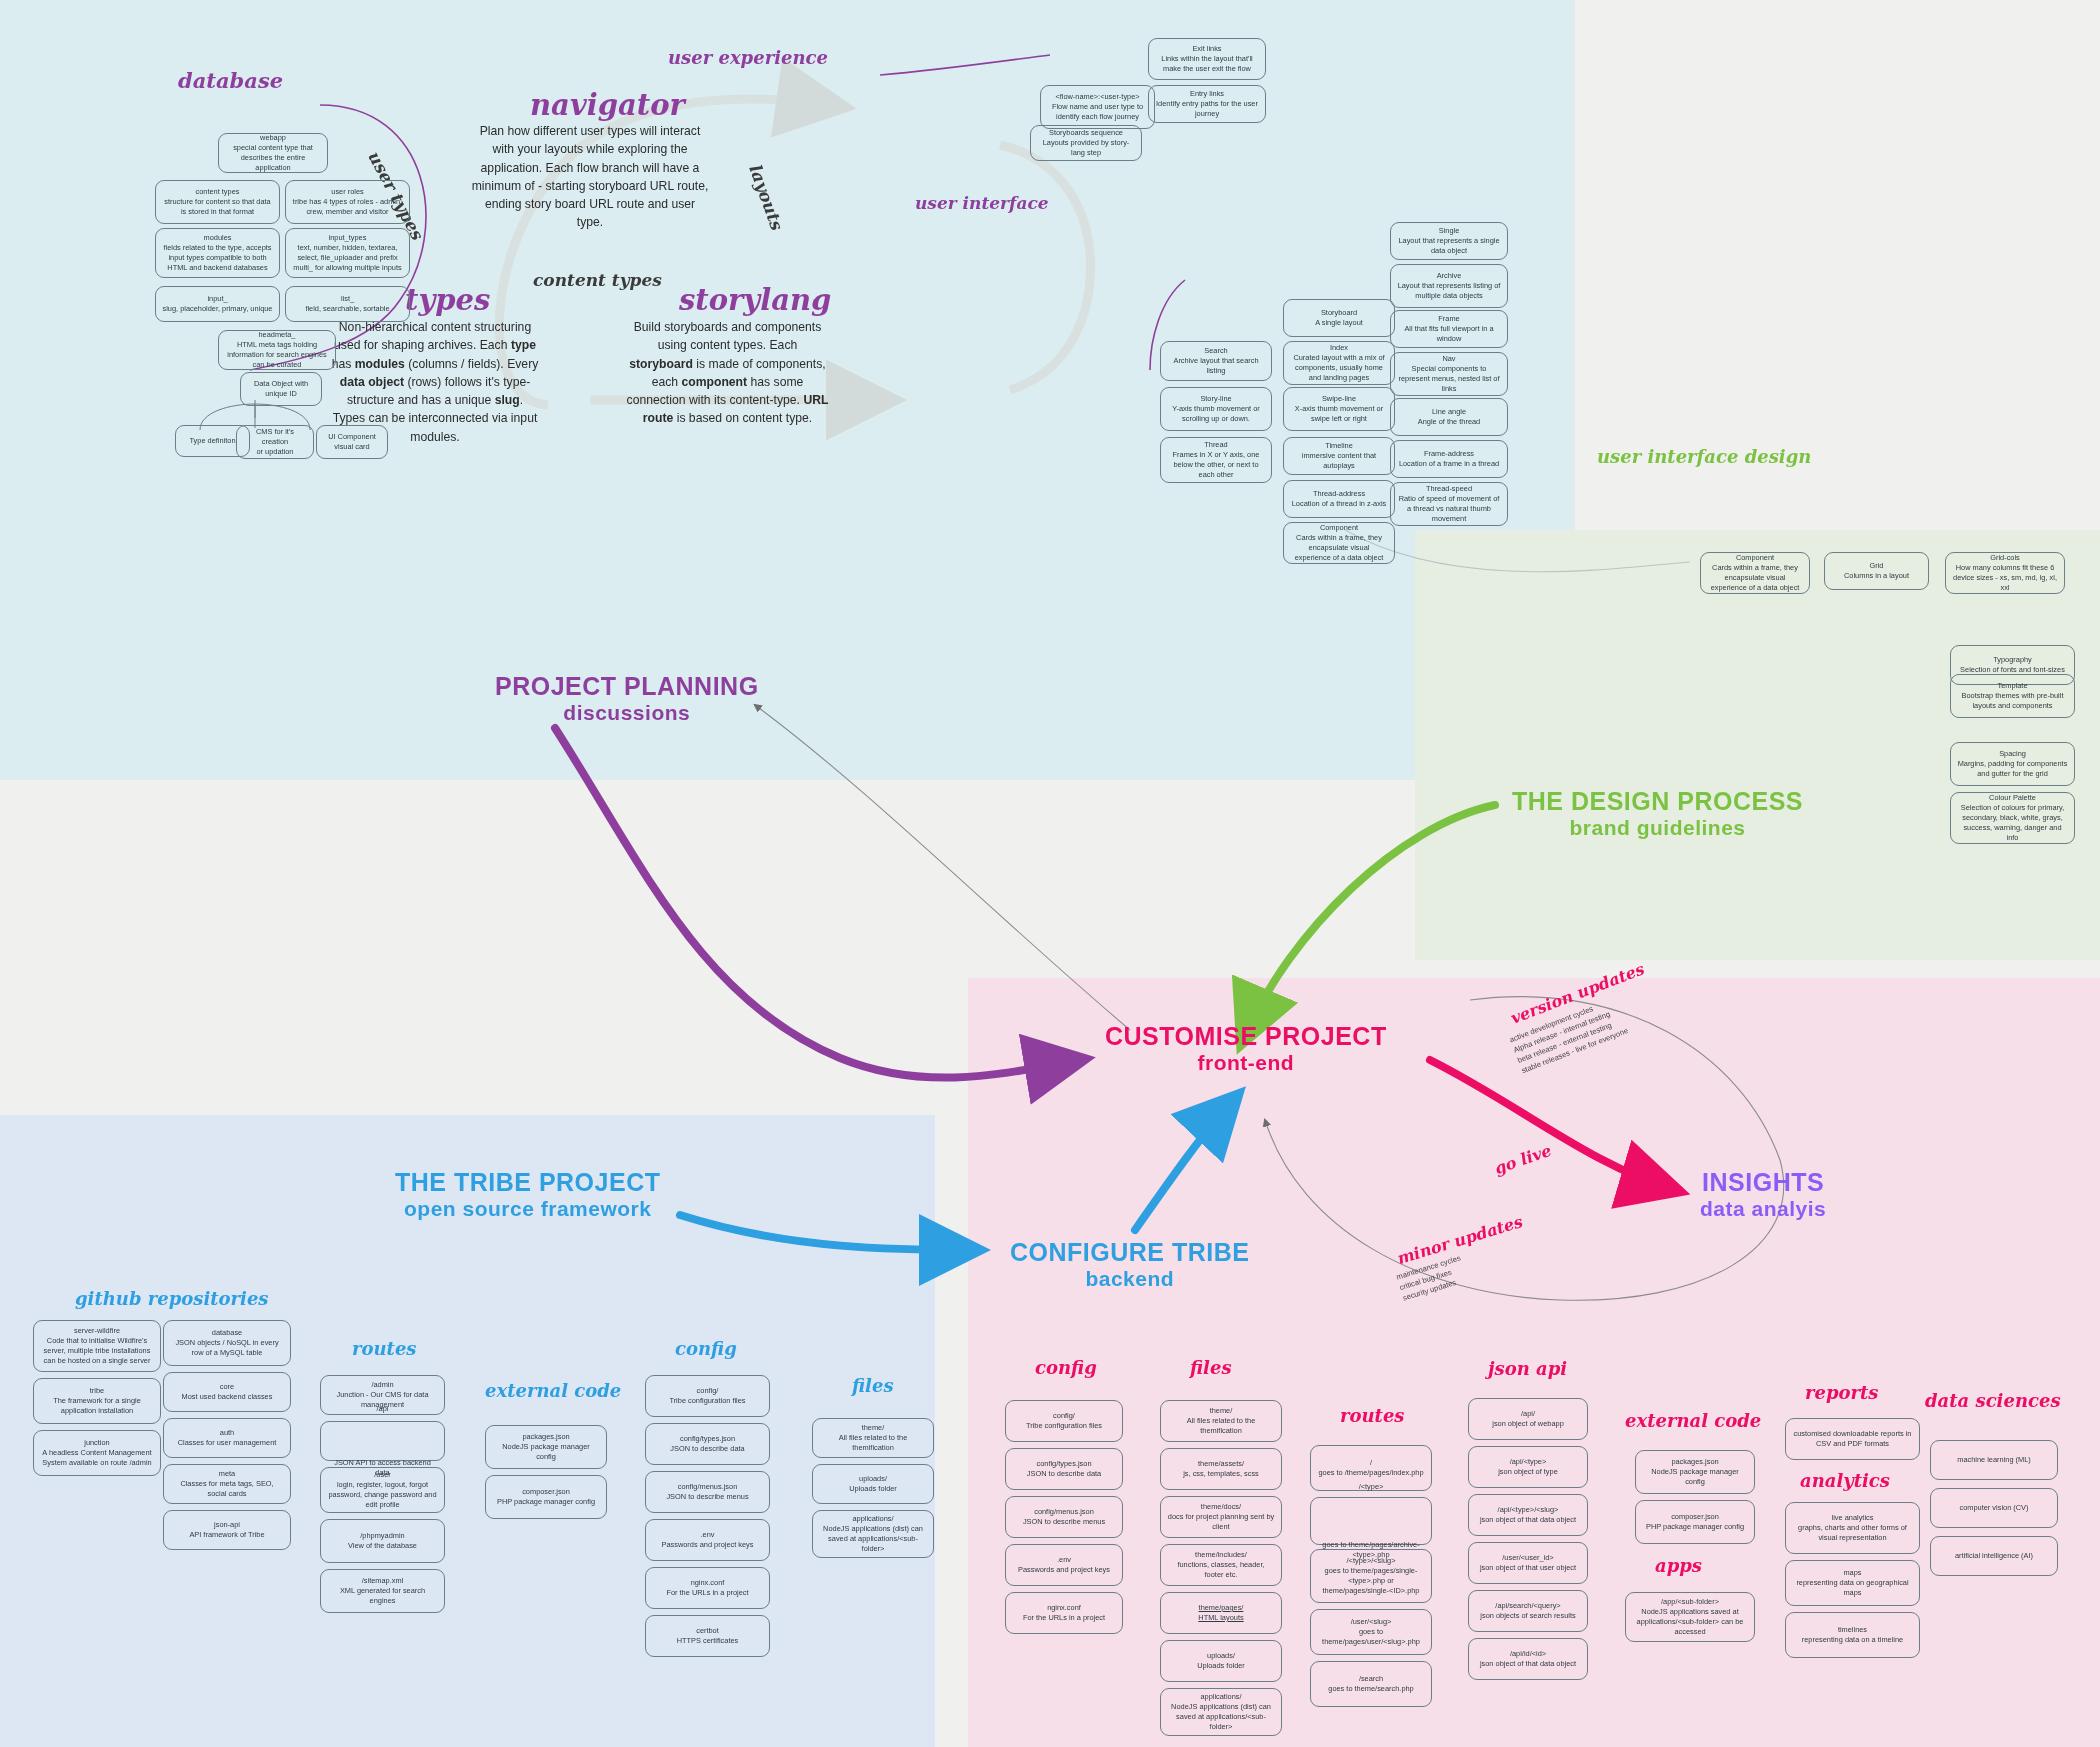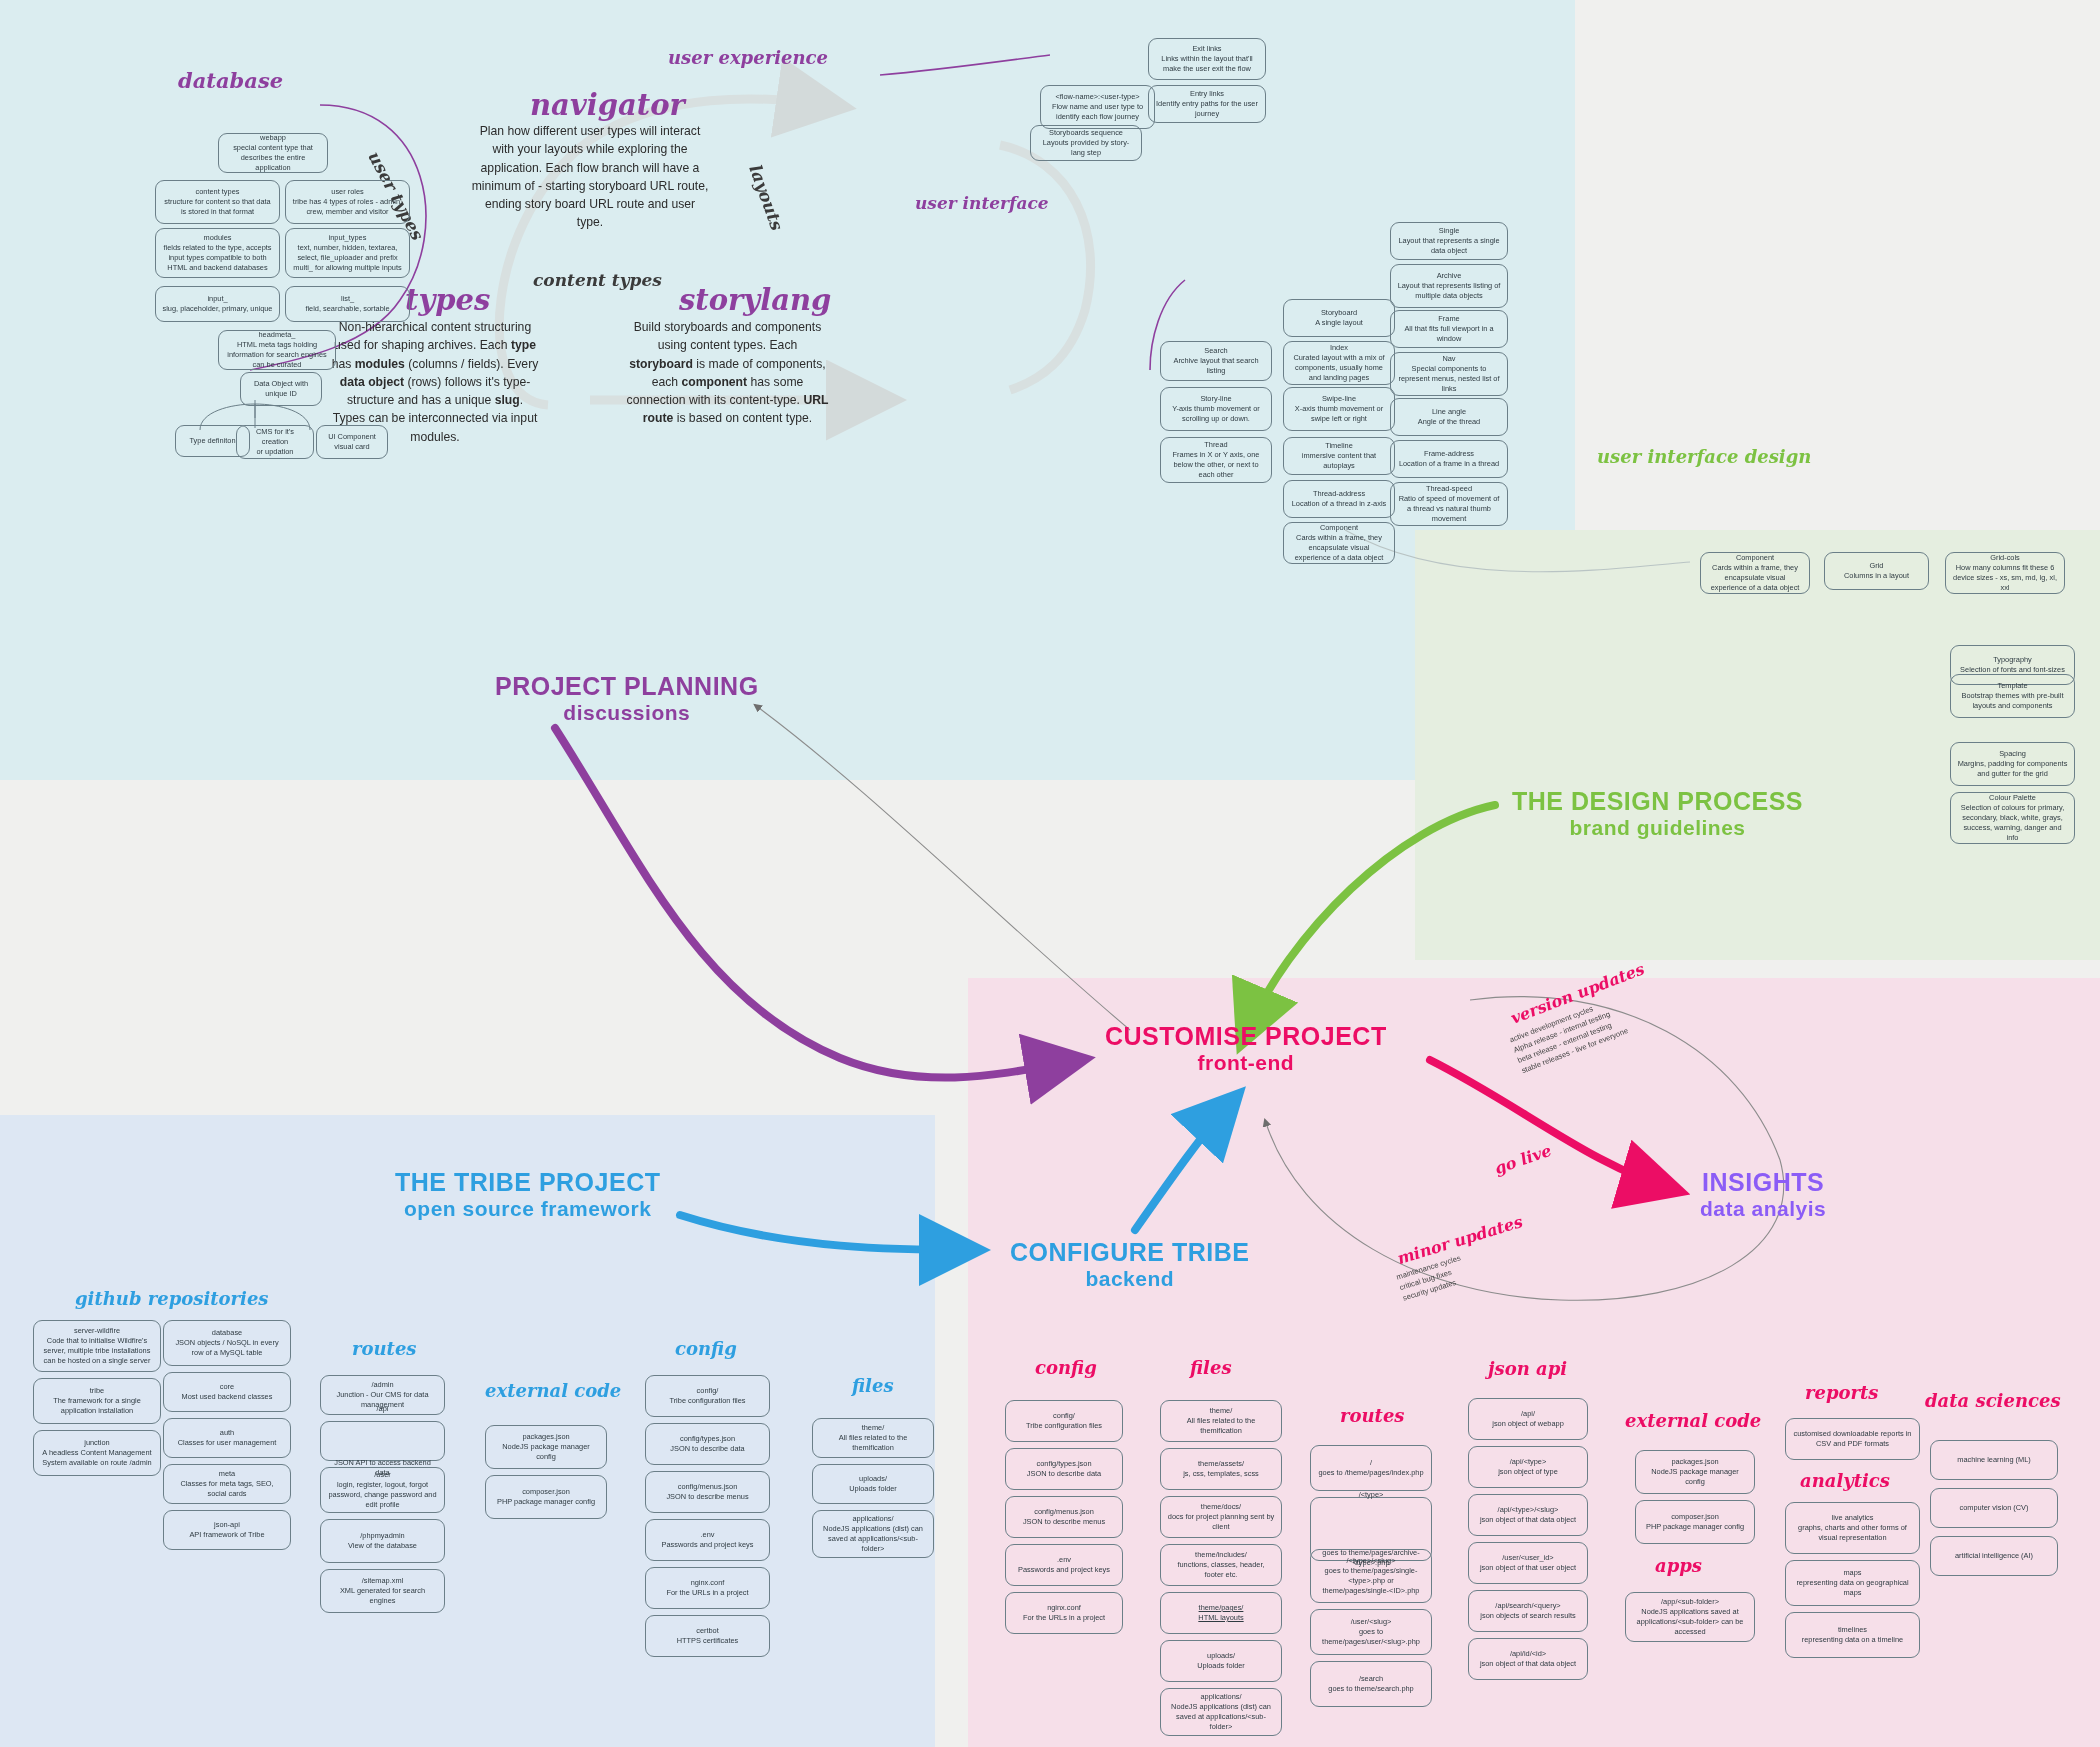--- a/index.html
+++ b/index.html
@@ -462,21 +462,21 @@
     <div class="node" style="left: 1160px; top: 1688px; width: 122px; height: 48px;">
       <div class="t">applications/</div>
       <div class="d">NodeJS applications (dist) can saved at applications/&lt;sub-folder&gt;</div>
     </div>
   </div>
 <div id="routespink-cluster">
     <div class="node" style="left: 1310px; top: 1445px; width: 122px; height: 46px;">
       <div class="t">/</div>
       <div class="d">goes to /theme/pages/index.php</div>
     </div>
-    <div class="node" style="left: 1310px; top: 1497px; width: 122px; height: 64px; gap: 48px;">
+    <div class="node" style="left: 1310px; top: 1497px; width: 122px; height: 48px; gap: 48px;">
       <div class="t">/&lt;type&gt;</div>
       <div class="d">goes to theme/pages/archive-&lt;type&gt;.php</div>
     </div>
     <div class="node" style="left: 1310px; top: 1549px; width: 122px; height: 54px;">
       <div class="t">/&lt;type&gt;/&lt;slug&gt;</div>
       <div class="d">goes to theme/pages/single-&lt;type&gt;.php or theme/pages/single-&lt;ID&gt;.php</div>
     </div>
     <div class="node" style="left: 1310px; top: 1609px; width: 122px; height: 46px;">
       <div class="t">/user/&lt;slug&gt;</div>
       <div class="d">goes to theme/pages/user/&lt;slug&gt;.php</div>

